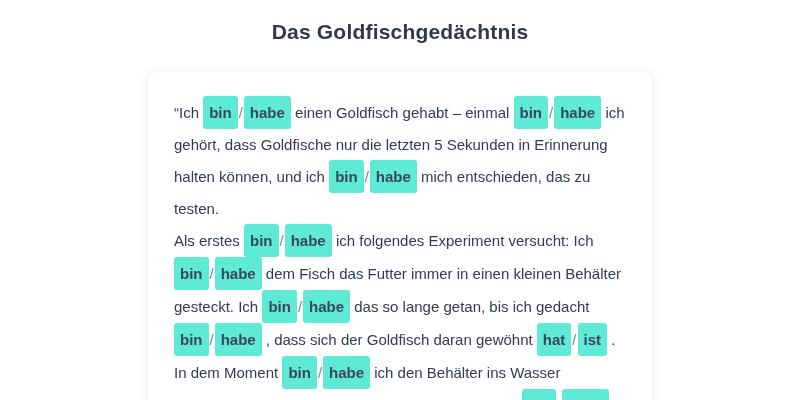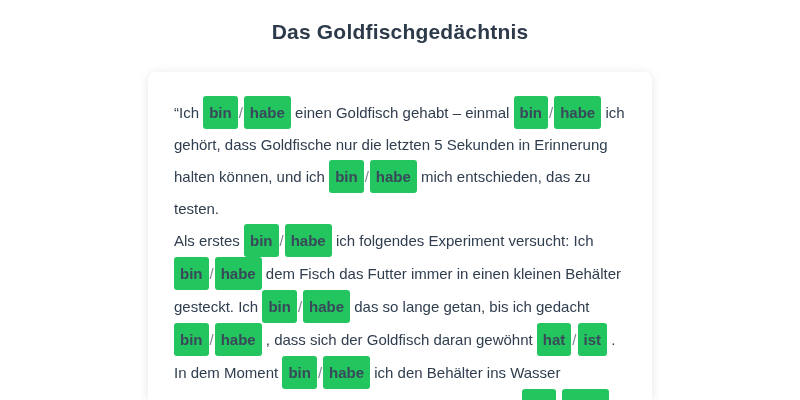--- a/index.html
+++ b/index.html
@@ -52,21 +52,21 @@
     margin-top: 0px;
   }
   .opt {
     display: inline-block;
     padding: 1px 6px;
     border-radius: 3px;
     font-weight: bold;
     color: #39485a;
   }
   .opt.hl {
-    background: #22c55e;
+    background: #5eead4;
   }
   .sep {
     color: #7b8794;
     padding: 0 1px;
   }
   
   .fade1 { color: #9aa6b2; }
 </style>
 </head>
 <body>

